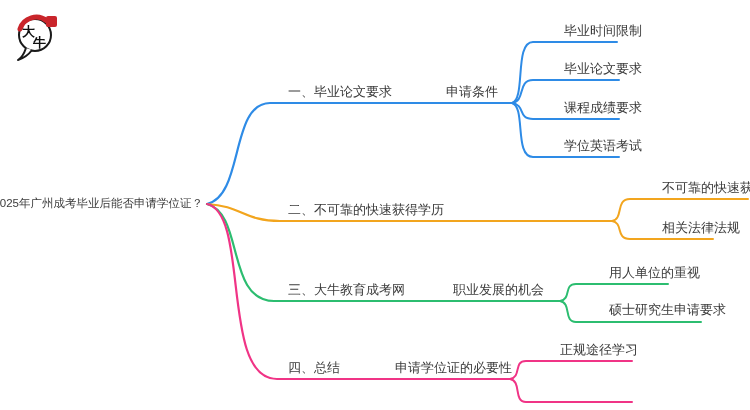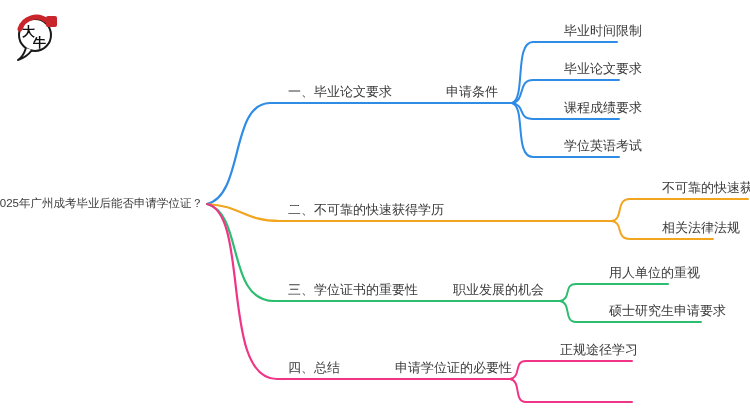--- a/index.html
+++ b/index.html
@@ -69,22 +69,22 @@
   <div class="node topic-label" style="left:446px; top:84px;">申请条件</div>
   <div class="node leaf-label" style="left:531px; top:23px;">毕业时间限制</div>
   <div class="node leaf-label" style="left:531px; top:61px;">毕业论文要求</div>
   <div class="node leaf-label" style="left:531px; top:100px;">课程成绩要求</div>
   <div class="node leaf-label" style="left:531px; top:138px;">学位英语考试</div>
 
   <div class="node topic-label" style="left:288px; top:202px;">二、不可靠的快速获得学历</div>
   <div class="node leaf-label" style="left:629px; top:180px;">不可靠的快速获得学历</div>
   <div class="node leaf-label" style="left:629px; top:220px;">相关法律法规</div>
 
-  <div class="node topic-label" style="left:288px; top:282px;">三、学位证书的重要性</div>
+  <div class="node topic-label" style="left:288px; top:282px;">三、大牛教育成考网</div>
   <div class="node topic-label" style="left:453px; top:282px;">职业发展的机会</div>
   <div class="node leaf-label" style="left:576px; top:265px;">用人单位的重视</div>
-  <div class="node leaf-label" style="left:576px; top:303px;">硕士研究生申请要求</div>
+  <div class="node leaf-label" style="left:576px; top:303px;font-family:Liberation Mono, monospace;">硕士研究生申请要求</div>
 
   <div class="node topic-label" style="left:288px; top:360px;">四、总结</div>
   <div class="node topic-label" style="left:395px; top:360px;">申请学位证的必要性</div>
   <div class="node leaf-label" style="left:527px; top:342px;">正规途径学习</div>
 
 </div>
 
 </body></html>

